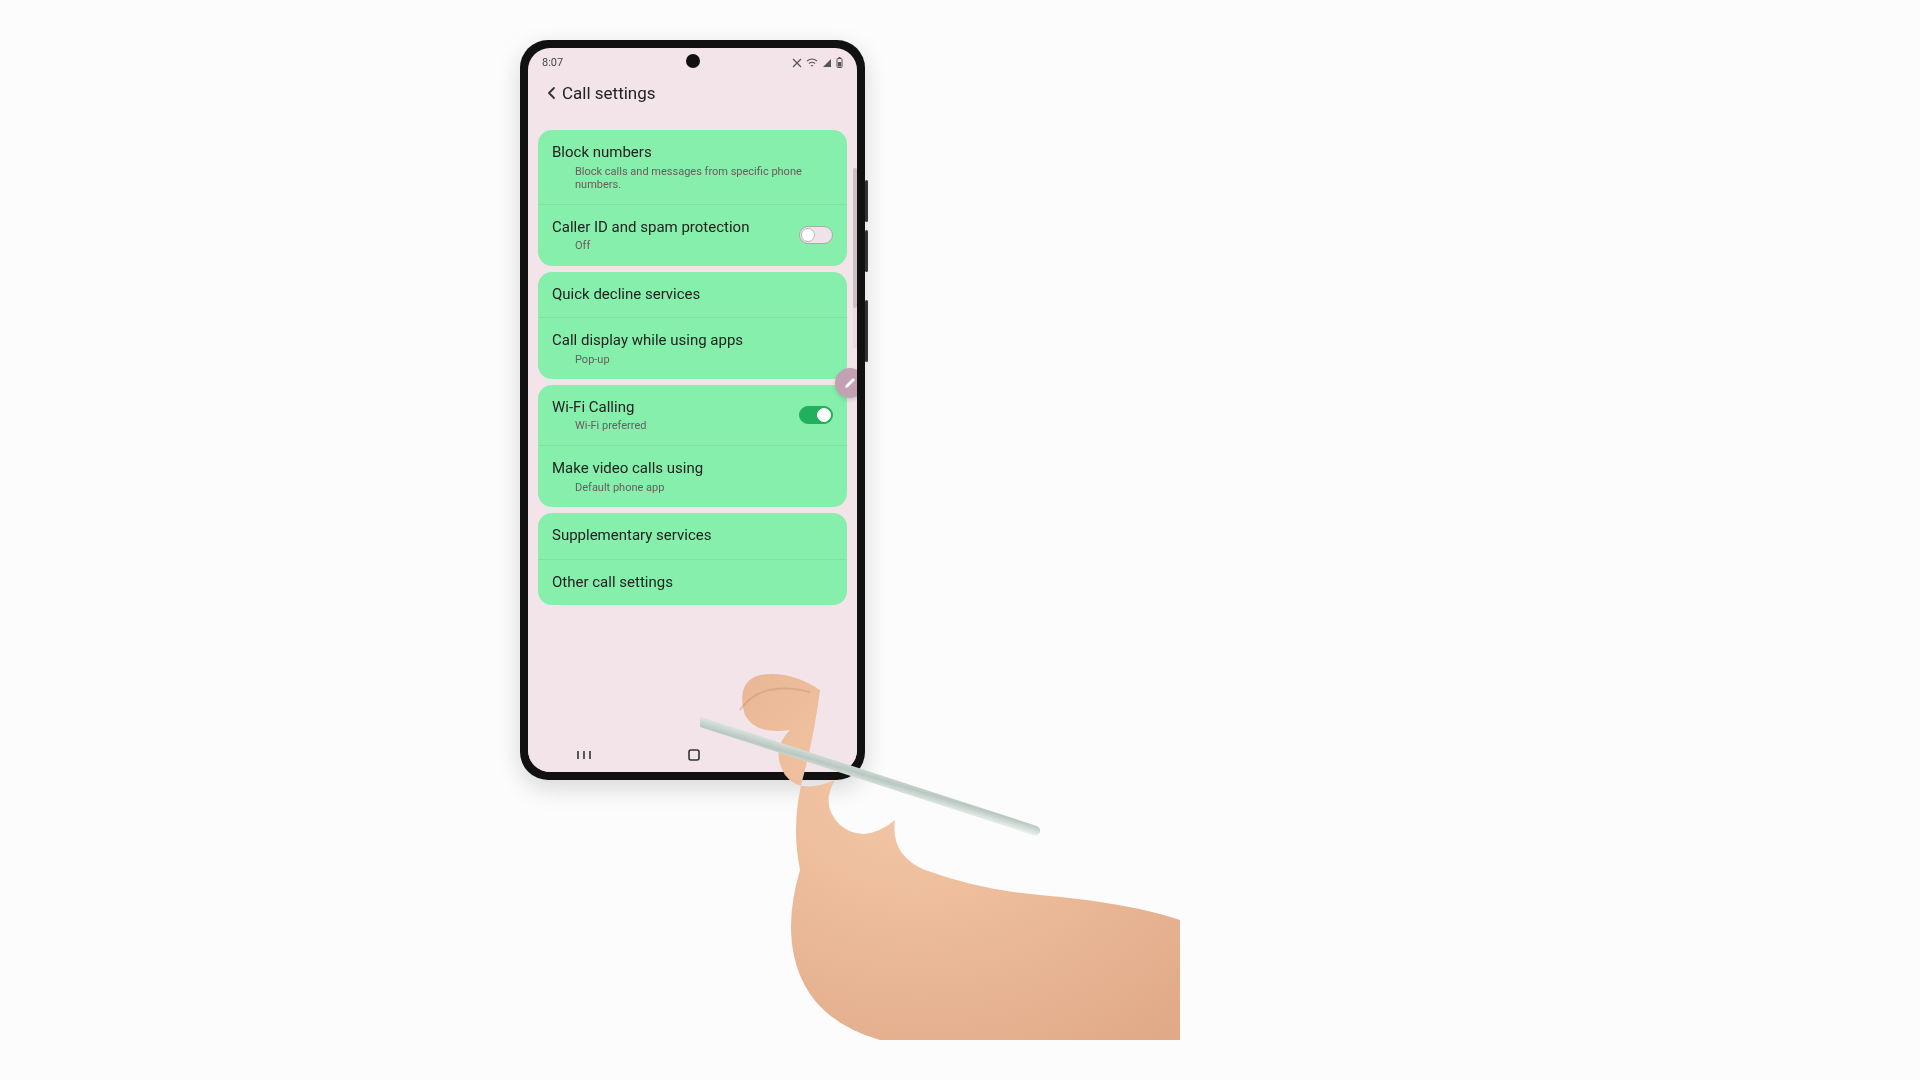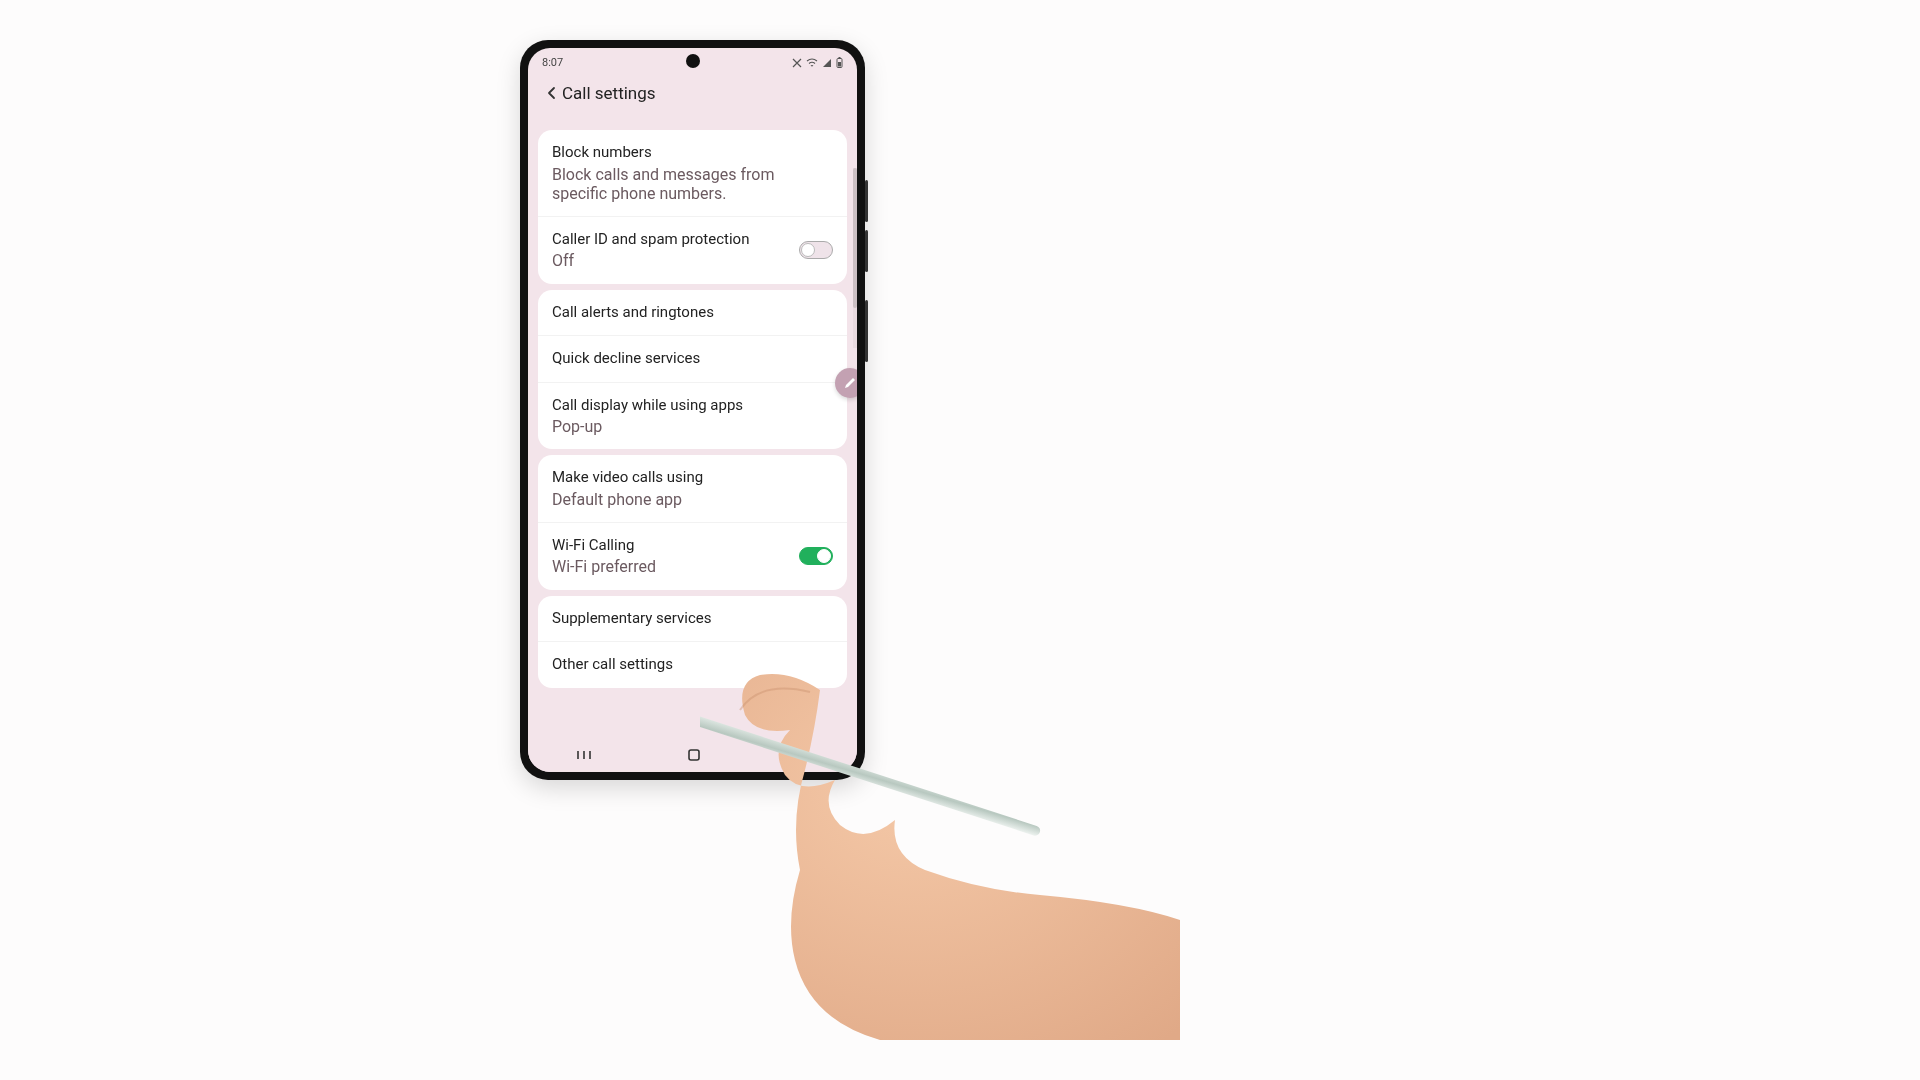--- a/index.html
+++ b/index.html
@@ -70,34 +70,34 @@
   .content {
     position: absolute;
     top: 76px;
     bottom: 32px;
     left: 0;
     right: 0;
     overflow: hidden;
     padding: 0 6px;
   }
   .card {
-    background: #ffffff;
+    background: #86efac;
     border-radius: 14px;
     margin: 6px 4px;
   }
   .row {
     padding: 13px 14px;
     display: flex;
     align-items: center;
     gap: 10px;
   }
   .row + .row { border-top: 1px solid rgba(0,0,0,0.05); }
   .row-text { flex: 1; min-width: 0; }
   .row-title { font-size: 15px; color: #222; line-height: 1.3; }
-  .row-sub { font-size: 16px; color: #6b5a60; margin-top: 2px; line-height: 1.2; }
+  .row-sub { font-size: 11px; color: #6b5a60; margin-top: 2px; line-height: 1.2; margin-left: 23px; }
   .toggle {
     width: 34px; height: 18px; border-radius: 10px;
     position: relative;
     border: 1px solid #aaa;
     background: #efe3e9;
     flex-shrink: 0;
   }
   .toggle .knob {
     position: absolute; top: 1px; left: 1px;
     width: 14px; height: 14px; border-radius: 50%;
@@ -203,51 +203,46 @@
           </div>
           <div class="toggle">
               <div class="knob"></div>
             </div>
         </div>
       </div>
 
       <div class="card">
         <div class="row">
           <div class="row-text">
-              <div class="row-title">Call alerts and ringtones</div>
-            </div>
-        </div>
-        <div class="row">
-          <div class="row-text">
               <div class="row-title">Quick decline services</div>
             </div>
         </div>
         <div class="row">
           <div class="row-text">
             <div class="row-title">Call display while using apps</div>
             <div class="row-sub">Pop-up</div>
           </div>
         </div>
       </div>
 
       <div class="card">
         <div class="row">
           <div class="row-text">
+            <div class="row-title">Wi-Fi Calling</div>
+            <div class="row-sub">Wi-Fi preferred</div>
+          </div>
+          <div class="toggle on">
+              <div class="knob"></div>
+            </div>
+        </div>
+        <div class="row">
+          <div class="row-text">
             <div class="row-title">Make video calls using</div>
             <div class="row-sub">Default phone app</div>
           </div>
-        </div>
-        <div class="row">
-          <div class="row-text">
-            <div class="row-title">Wi-Fi Calling</div>
-            <div class="row-sub">Wi-Fi preferred</div>
-          </div>
-          <div class="toggle on">
-              <div class="knob"></div>
-            </div>
         </div>
       </div>
 
       <div class="card">
         <div class="row">
           <div class="row-text">
               <div class="row-title">Supplementary services</div>
             </div>
         </div>
         <div class="row">

